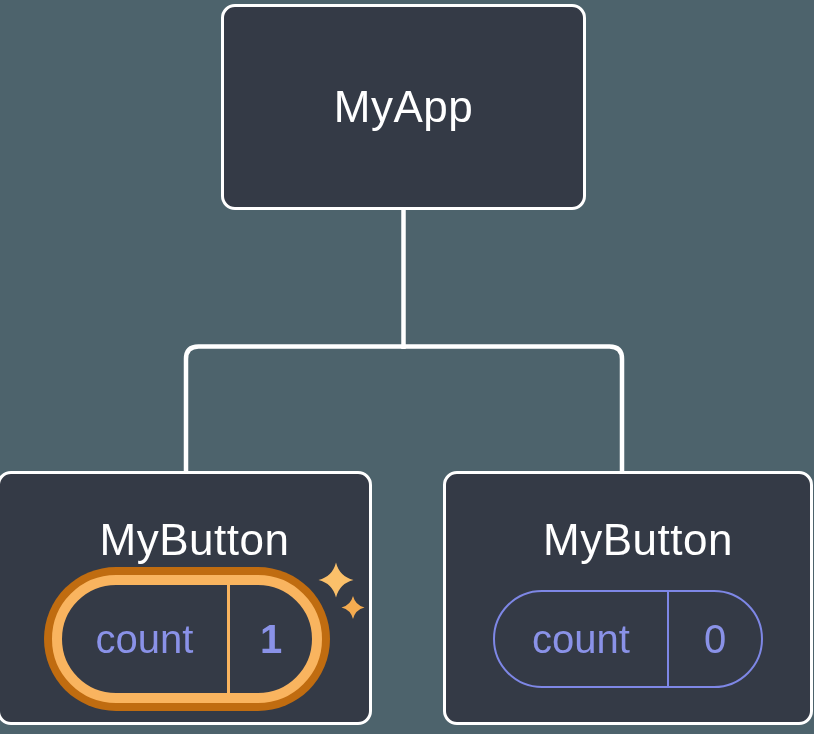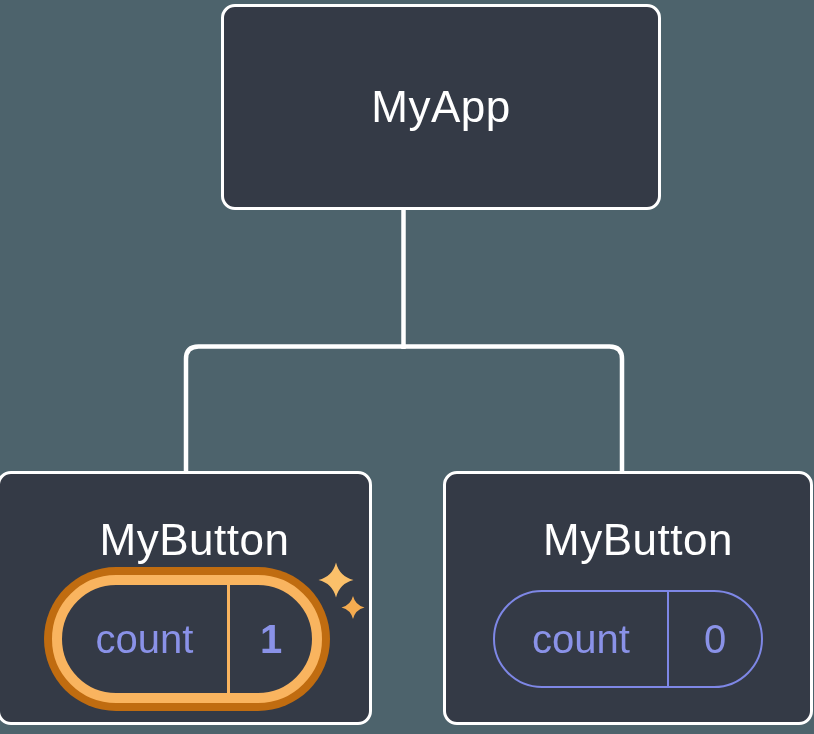--- a/index.html
+++ b/index.html
@@ -22,21 +22,21 @@
     background:var(--background);overflow:hidden;
   }
   .connector{position:absolute;left:0;top:0;z-index:1;}
   .connector path{stroke:var(--border);stroke-width:4.5;fill:none;}
   .node{
     position:absolute;z-index:2;
     background:var(--node);
     border:3px solid var(--border);
     border-radius:14px;
   }
-  .node-root{left:221px;top:4px;width:440px;height:206px;
+  .node-root{left:221px;top:4px;width:365px;height:206px;
     display:flex;align-items:center;justify-content:center;}
   .node-child-left{left:-3px;top:471px;width:375px;height:254px;}
   .node-child-right{left:443px;top:471px;width:370px;height:254px;}
   .node-title{
     color:var(--text-primary);
     font-size:44px;font-weight:500;letter-spacing:0.5px;
     line-height:48px;text-align:center;
   }
   .child-title{position:absolute;top:42px;left:0;width:100%;padding-left:20px;}
   .state-pill{

